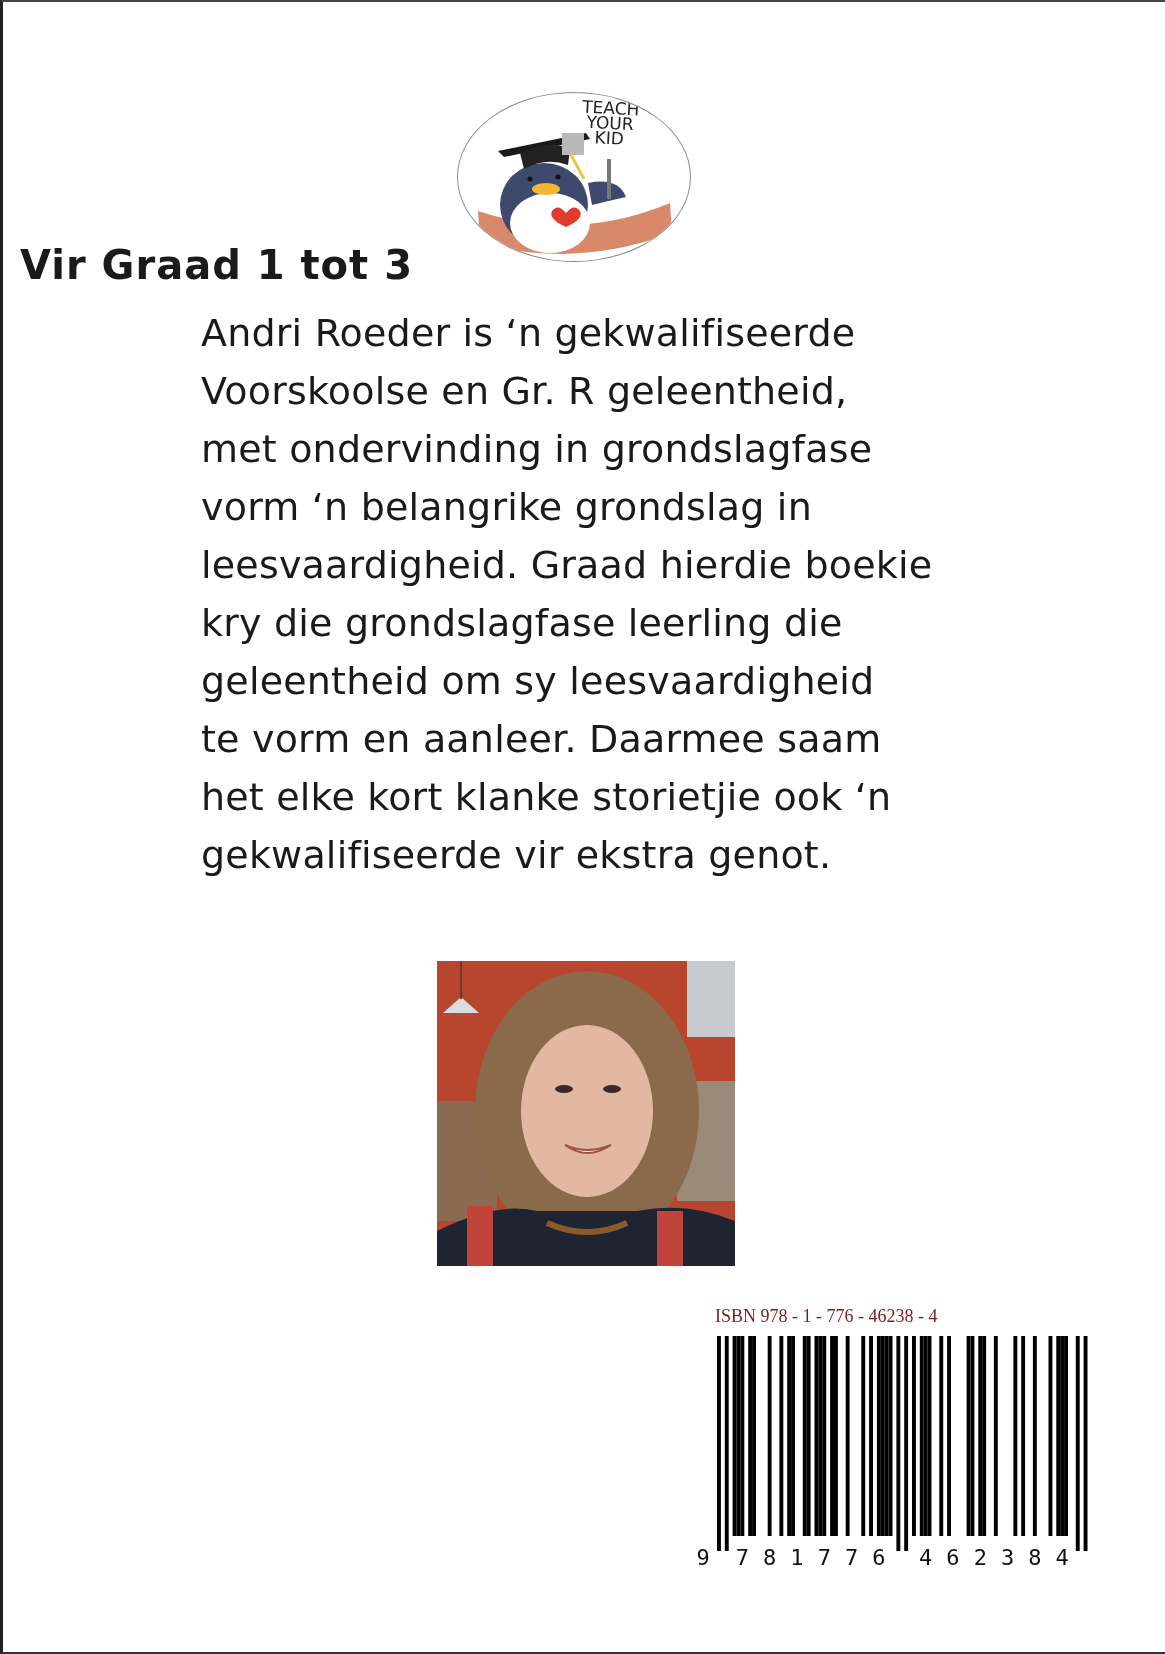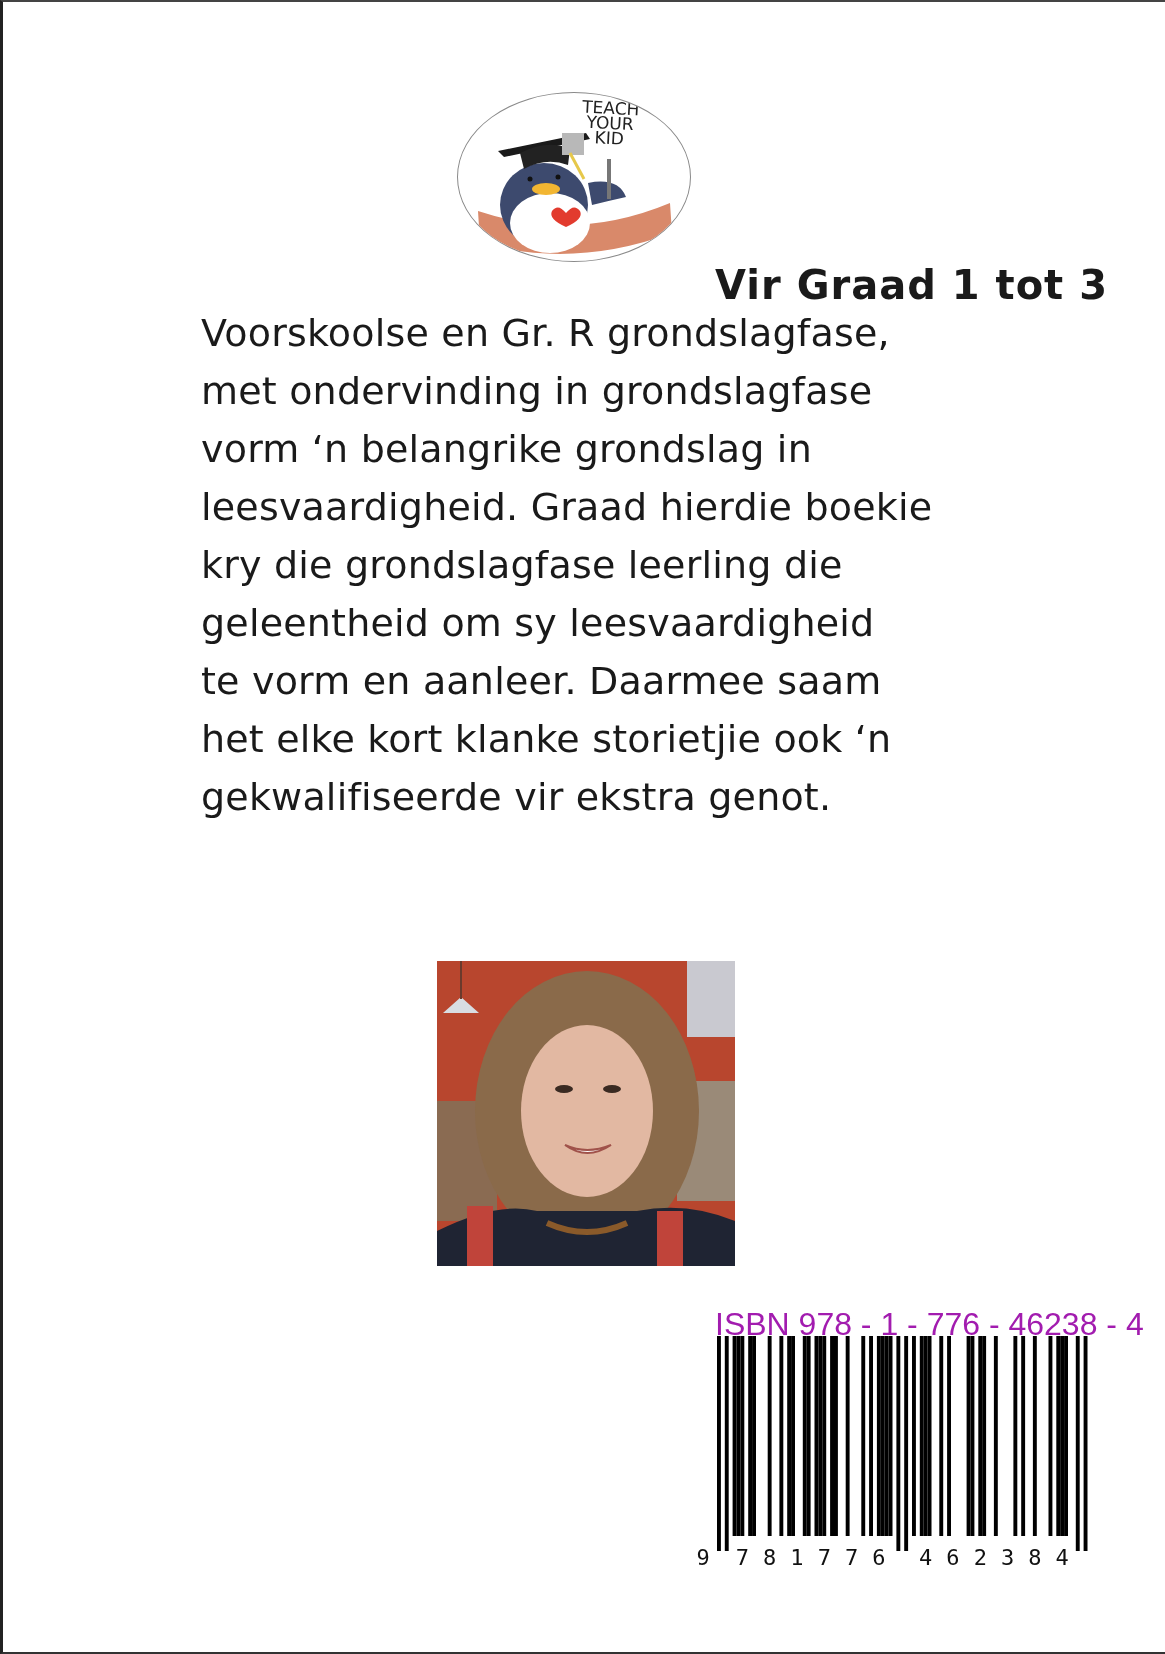--- a/index.html
+++ b/index.html
@@ -15,37 +15,37 @@
     border: 1px solid #8a8a8a; border-radius: 50%; background: #fff; overflow: hidden;
   }
   .logo-text {
     position: absolute; left: 112px; top: 8px; width: 80px;
     font-family: "DejaVu Sans", sans-serif; font-size: 17px; line-height: 15px;
     color: #222; text-align: center; letter-spacing: 0px; transform: rotate(3deg);
   }
   .logo-text span { display: block; }
   .logo svg { position: absolute; left: 0; top: 0; }
   .title {
-    position: absolute; left: 0; top: 260px; width: 1105px; text-align: right;
+    position: absolute; left: 0; top: 240px; width: 1105px; text-align: left;
     font-family: "DejaVu Sans", sans-serif; font-weight: bold; font-size: 40px;
-    color: #1a1a1a; letter-spacing: 1px;
+    color: #1a1a1a; letter-spacing: 1px; padding-left: 17px;
   }
   .body-text {
     position: absolute; left: 198px; top: 302px; width: 900px;
     font-family: "DejaVu Sans", sans-serif; font-size: 38px; line-height: 58px;
     color: #1a1a1a; letter-spacing: 0.2px;
   }
   .body-text div { white-space: nowrap; }
   .photo {
     position: absolute; left: 434px; top: 959px; width: 298px; height: 305px; overflow: hidden;
     background: #b8462e;
   }
   .isbn-label {
     position: absolute; left: 712px; top: 1304px; width: 380px;
-    font-family: Liberation Sans, sans-serif; font-size: 32px; color: #a21caf; white-space: nowrap;
+    font-family: Liberation Serif, serif; font-size: 18px; color: #7f1d1d; white-space: nowrap;
   }
   .barcode {
     position: absolute; left: 684px; top: 1334px; width: 420px; height: 235px;
   }
 </style>
 </head>
 <body>
 
 <div class="page">
 
@@ -76,21 +76,22 @@
     <div class="logo-text">
       <span>TEACH</span>
       <span>YOUR</span>
       <span>KID</span>
     </div>
   </div>
 
   <div class="title">Vir Graad 1 tot 3</div>
 
   <div class="body-text">
-    <div>Voorskoolse en Gr. R grondslagfase,</div>
+    <div>Andri Roeder is ‘n gekwalifiseerde</div>
+    <div>Voorskoolse en Gr. R geleentheid,</div>
     <div>met ondervinding in grondslagfase</div>
     <div>vorm ‘n belangrike grondslag in</div>
     <div>leesvaardigheid. Graad hierdie boekie</div>
     <div>kry die grondslagfase leerling die</div>
     <div>geleentheid om sy leesvaardigheid</div>
     <div>te vorm en aanleer. Daarmee saam</div>
     <div>het elke kort klanke storietjie ook ‘n</div>
     <div>gekwalifiseerde vir ekstra genot.</div>
   </div>
 

